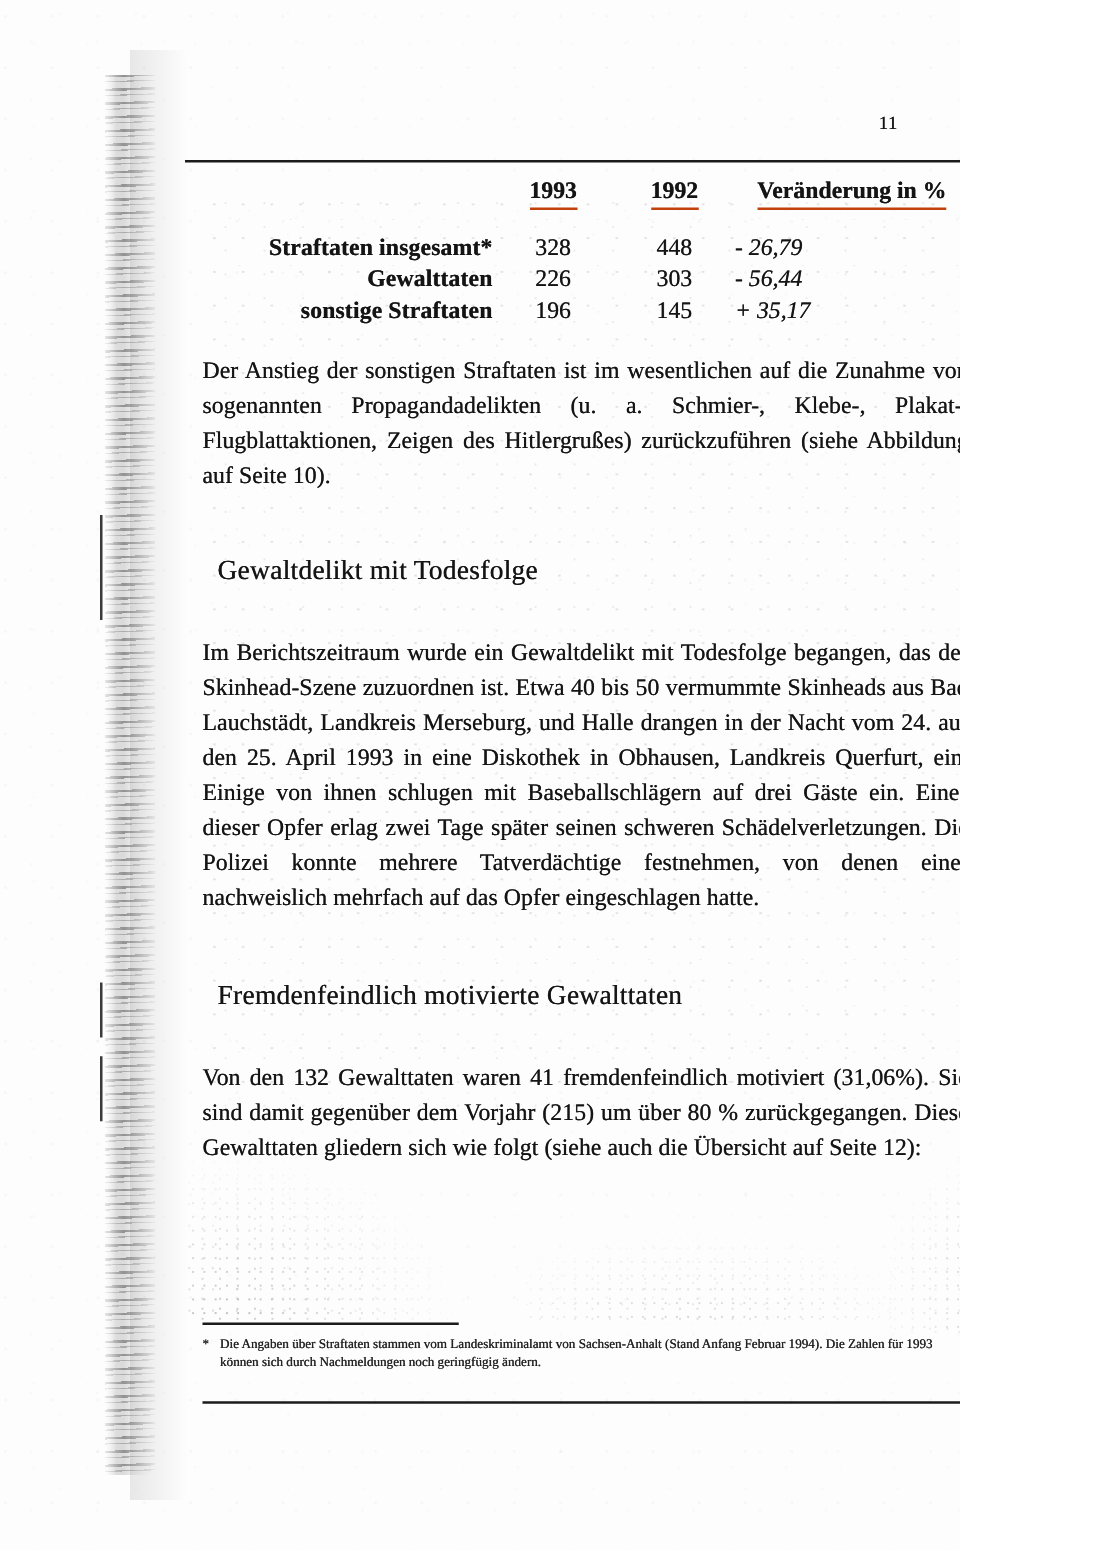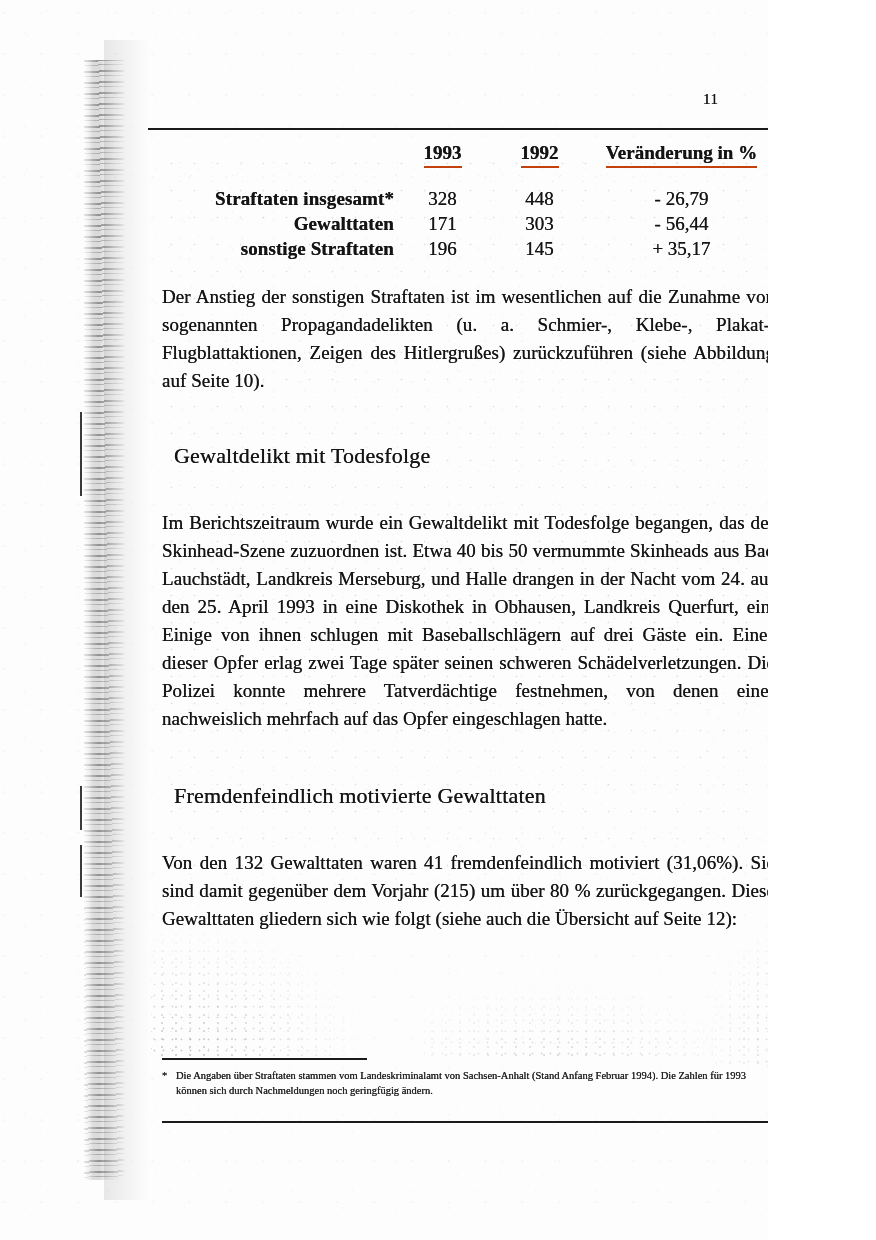--- a/index.html
+++ b/index.html
@@ -177,21 +177,21 @@
     border-bottom: 2px solid #c2410c;
     padding-bottom: 1px;
   }
 
   .row-label {
     font-weight: bold;
     text-align: right;
     letter-spacing: .1px;
   }
   .cell-num { text-align: center; }
-  .cell-chg { text-align: center; padding-left: 6px; }
+  .cell-chg { text-align: left; padding-left: 6px; font-style: italic; }
 
   
   p.body {
     margin: 0;
     font-size: 19px;
     line-height: 28px;
     text-align: justify;
     text-justify: inter-word;
     letter-spacing: .05px;
     hyphens: manual;
@@ -284,21 +284,21 @@
       </thead>
       <tbody>
         <tr>
           <td class="row-label">Straftaten insgesamt*</td>
           <td class="cell-num">328</td>
           <td class="cell-num">448</td>
           <td class="cell-chg">- 26,79</td>
         </tr>
         <tr>
           <td class="row-label">Gewalttaten</td>
-          <td class="cell-num">171</td>
+          <td class="cell-num">226</td>
           <td class="cell-num">303</td>
           <td class="cell-chg">- 56,44</td>
         </tr>
         <tr>
           <td class="row-label">sonstige Straftaten</td>
           <td class="cell-num">196</td>
           <td class="cell-num">145</td>
           <td class="cell-chg">+ 35,17</td>
         </tr>
       </tbody>

